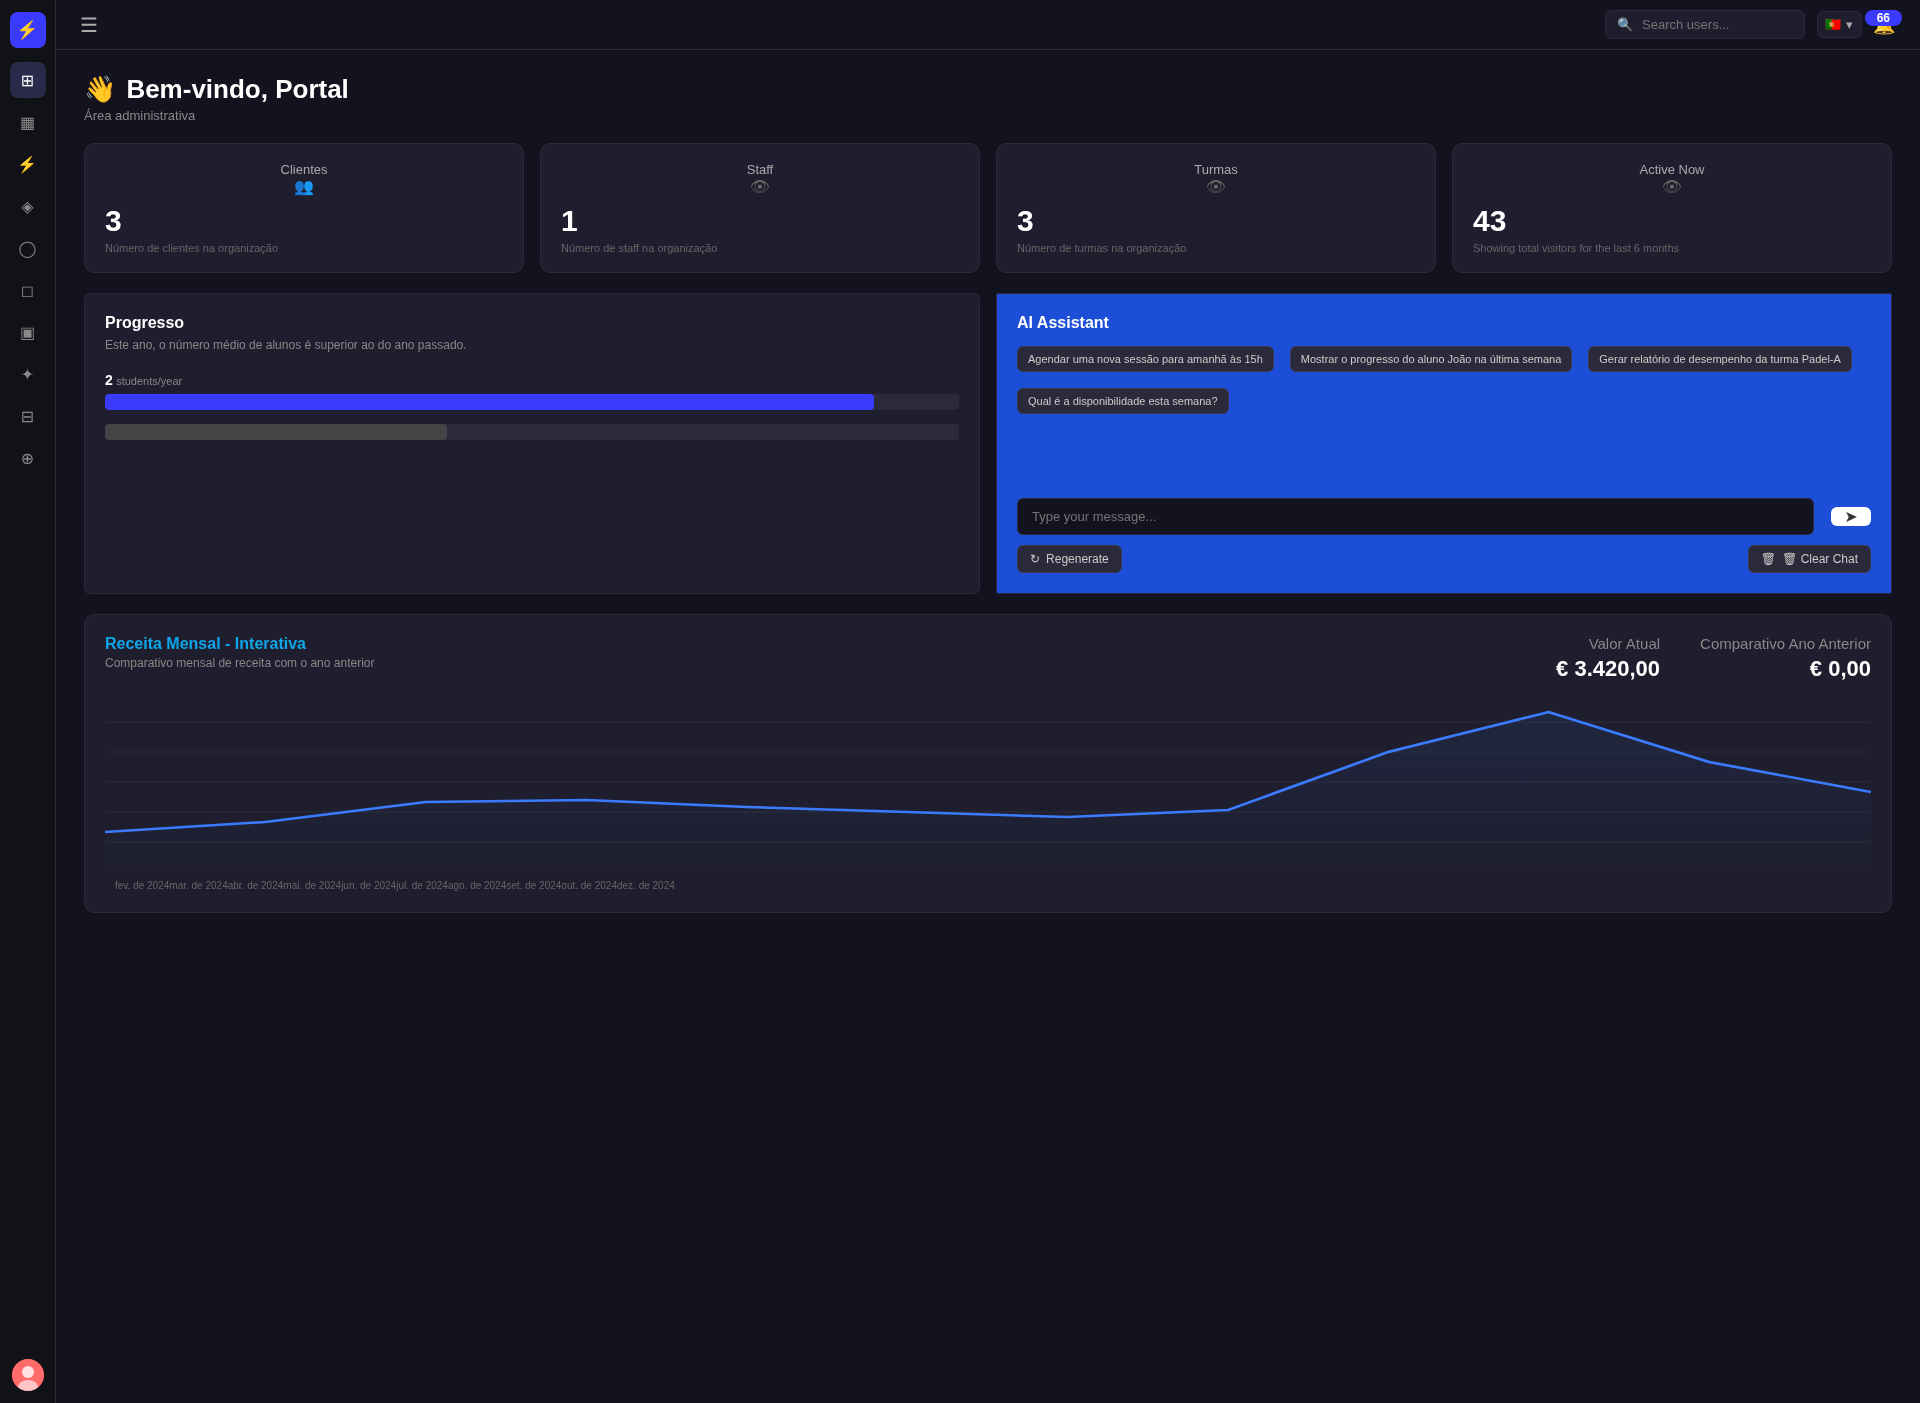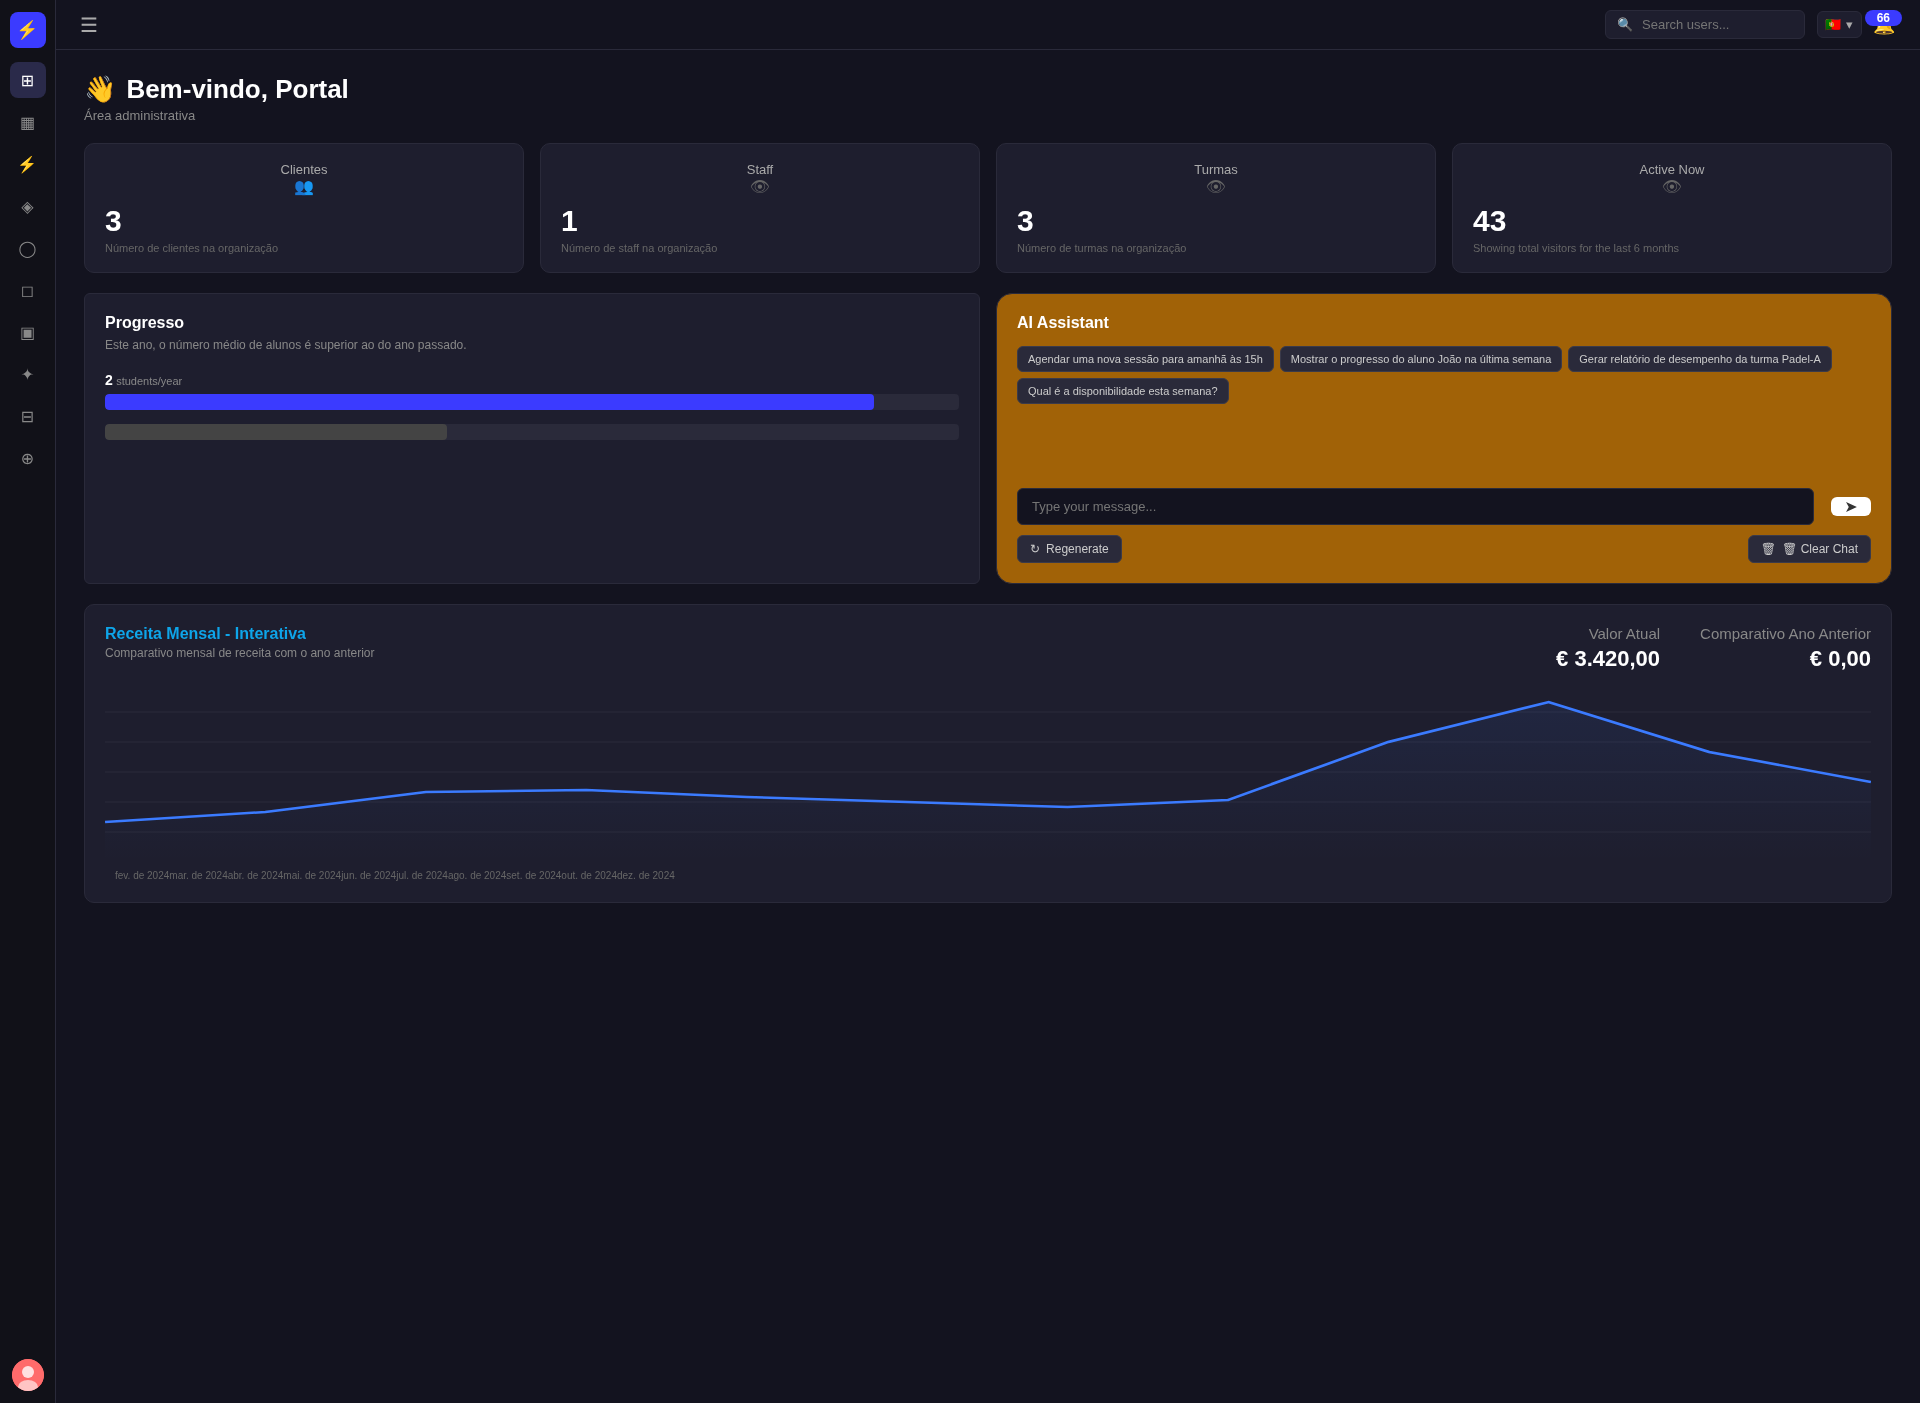--- a/index.html
+++ b/index.html
@@ -228,32 +228,32 @@
       overflow: hidden;
     }
     .bar-fill {
       height: 100%;
       border-radius: 4px;
       background: #3b3bff;
     }
 
     
     .ai-card {
-      background: #a16207;
-      border: 1px solid #2a2a3a;
-      border-radius: 16px;
+      background: #1d4ed8;
+      border: 1px solid #2a2a3a;
+      border-radius: 2px;
       padding: 20px;
       display: flex;
       flex-direction: column;
     }
     .ai-card-title { font-size: 16px; font-weight: 700; color: #fff; margin-bottom: 14px; }
     .ai-suggestions {
       display: flex;
       flex-wrap: wrap;
-      gap: 6px;
+      gap: 16px;
       margin-bottom: 14px;
     }
     .ai-suggestion {
       background: #2a2a3a;
       border: 1px solid #3a3a4a;
       border-radius: 6px;
       padding: 6px 10px;
       font-size: 11px;
       color: #ccc;
       cursor: pointer;

